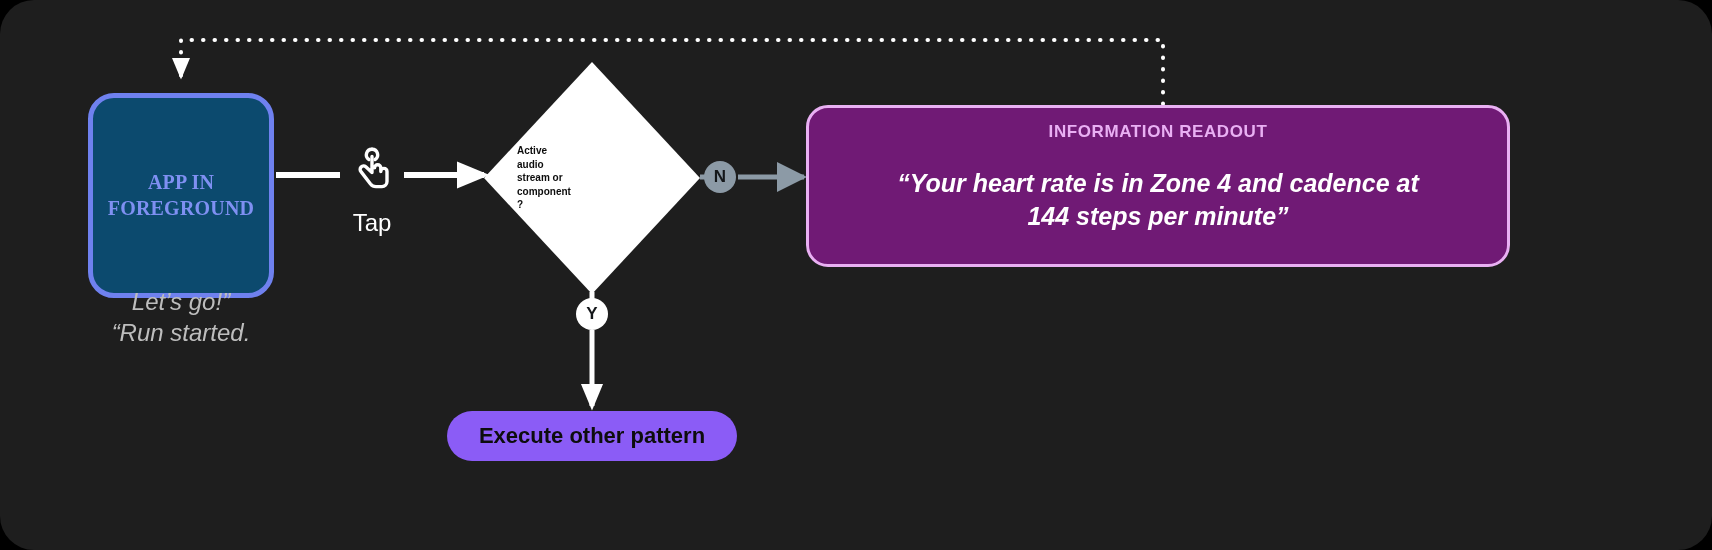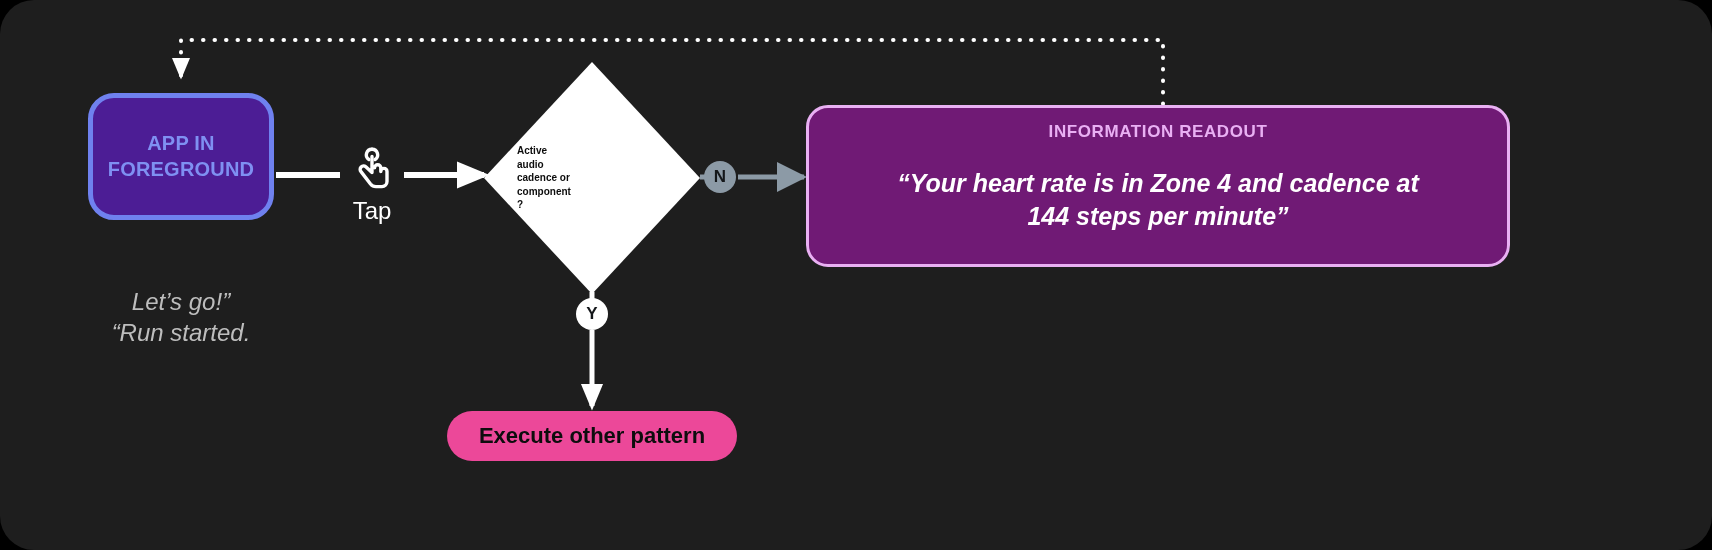--- a/index.html
+++ b/index.html
@@ -23,29 +23,30 @@
     overflow: hidden;
   }
 
   .abs { position: absolute; }
 
   
   #app-box {
     left: 88px;
     top: 93px;
     width: 186px;
-    height: 127px;
+    height: 205px;
     box-sizing: border-box;
-    background: #4c1d95;
+    background: #0c4a6e;
     border: 5px solid #6f81ef;
     border-radius: 26px;
     display: flex;
     align-items: center;
     justify-content: center;
     text-align: center;
+    font-family: Liberation Serif, serif;
   }
   #app-box .label {
     color: #7f90f2;
     font-size: 20px;
     font-weight: bold;
     line-height: 1.28;
     letter-spacing: 0.2px;
   }
 
   
@@ -68,21 +69,21 @@
     text-align: center;
   }
   #tap-group .tap-icon {
     display: block;
     margin: 0 auto;
     width: 42px;
     height: 48px;
   }
   #tap-group .tap-label {
     display: block;
-    margin-top: 6px;
+    margin-top: 18px;
     color: #ffffff;
     font-size: 24px;
     line-height: 1;
   }
 
   
   #diamond-wrap {
     left: 484px;
     top: 62px;
     width: 216px;
@@ -130,21 +131,21 @@
     color: #14171a;
   }
 
   
   #execute-pill {
     left: 447px;
     top: 411px;
     width: 290px;
     height: 50px;
     box-sizing: border-box;
-    background: #ec4899;
+    background: #8b5cf6;
     border-radius: 25px;
     display: flex;
     align-items: center;
     justify-content: center;
     color: #0d0d0d;
     font-size: 22px;
     font-weight: bold;
   }
 
   
@@ -237,21 +238,21 @@
       <path d="M21 11.5 L21 27.5 L14.8 21.8 a3.4 3.4 0 0 0 -4.8 4.8 L19.5 39 a7 7 0 0 0 5.4 2.6 L31 41.6 a5 5 0 0 0 5 -5 L36 26.5 a3.1 3.1 0 0 0 -6.2 0 L29.8 22.8 a3.1 3.1 0 0 0 -6.2 0" stroke="#ffffff" stroke-width="3.4" stroke-linejoin="round" stroke-linecap="round" fill="none"></path>
     </svg>
     <span class="tap-label">Tap</span>
   </div>
 
   <div class="abs" id="diamond-wrap">
     <div id="diamond-shape"></div>
     <div id="diamond-text">
       <span>Active</span><br>
       <span>audio</span><br>
-      <span>cadence or</span><br>
+      <span>stream or</span><br>
       <span>component</span><br>
       <span>?</span>
     </div>
   </div>
 
   <div class="abs badge" id="badge-n">
     <span>N</span>
   </div>
 
   <div class="abs badge" id="badge-y">

